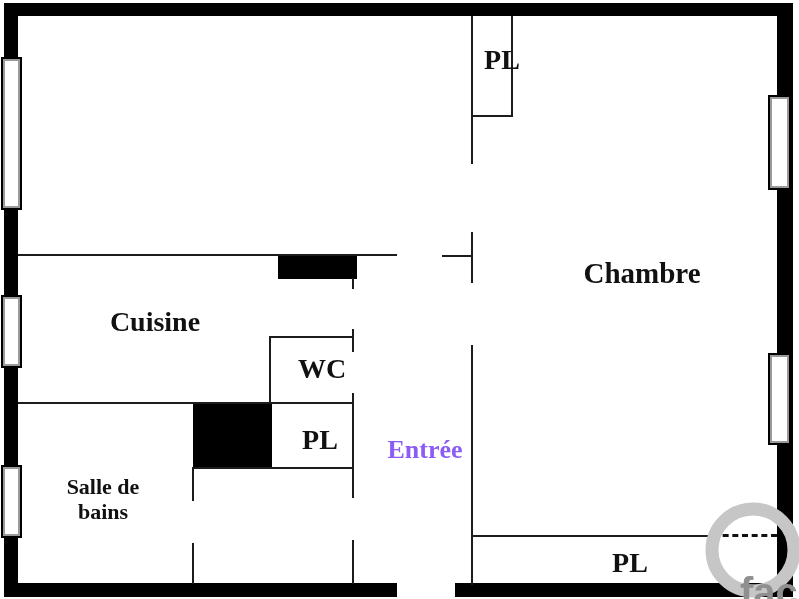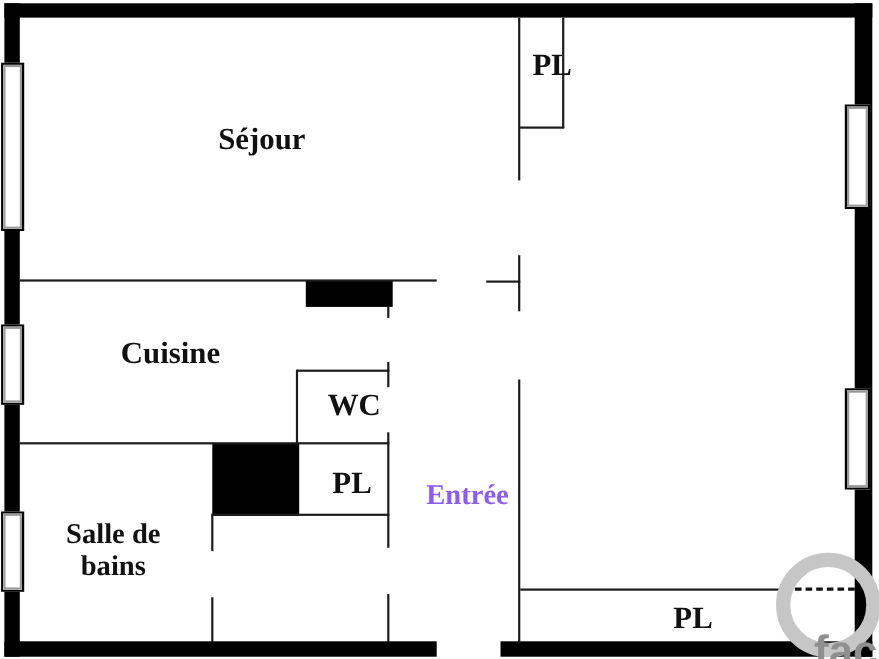--- a/index.html
+++ b/index.html
@@ -67,22 +67,22 @@
     </div>
     <div class="window z-lines" style="left: 1px; top: 465px; width: 21px; height: 73px;">
       <div class="pane" style="border-color: rgb(154, 154, 154);"></div>
     </div>
     <div class="window z-lines" style="left: 768px; top: 95px; width: 23px; height: 95px;">
       <div class="pane" style="border-color: rgb(154, 154, 154);"></div>
     </div>
     <div class="window z-lines" style="left: 768px; top: 353px; width: 23px; height: 92px;">
       <div class="pane" style="border-color: rgb(154, 154, 154);"></div>
     </div>
-    <div class="room-label z-labels" style="left: 228px; top: 127px; font-size: 28px; color: rgb(17, 17, 17);">Séjour</div>
     <div class="room-label z-labels" style="left: 492px; top: 60px; font-size: 28px; color: rgb(17, 17, 17);">PL</div>
+    <div class="room-label z-labels" style="left: 632px; top: 273px; font-size: 29px; color: rgb(17, 17, 17);">Chambre</div>
     <div class="room-label z-labels" style="left: 145px; top: 322px; font-size: 28px; color: rgb(17, 17, 17); text-align: right;">Cuisine</div>
     <div class="room-label z-labels" style="left: 312px; top: 369px; font-size: 28px; color: rgb(17, 17, 17);">WC</div>
     <div class="room-label z-labels" style="left: 310px; top: 440px; font-size: 28px; color: rgb(17, 17, 17);">PL</div>
     <div class="room-label z-labels" style="left: 415px; top: 450px; font-size: 26px; color: #8b5cf6;">Entrée</div>
-    <div class="room-label z-labels" style="left: 93px; top: 500px; font-size: 26px; color: rgb(17, 17, 17);">Salle de
+    <div class="room-label z-labels" style="left: 93px; top: 500px; font-size: 22px; color: rgb(17, 17, 17);">Salle de
 bains</div>
     <div class="room-label z-labels" style="left: 620px; top: 563px; font-size: 28px; color: rgb(17, 17, 17);">PL</div>
   </div>
 
 </body></html>

